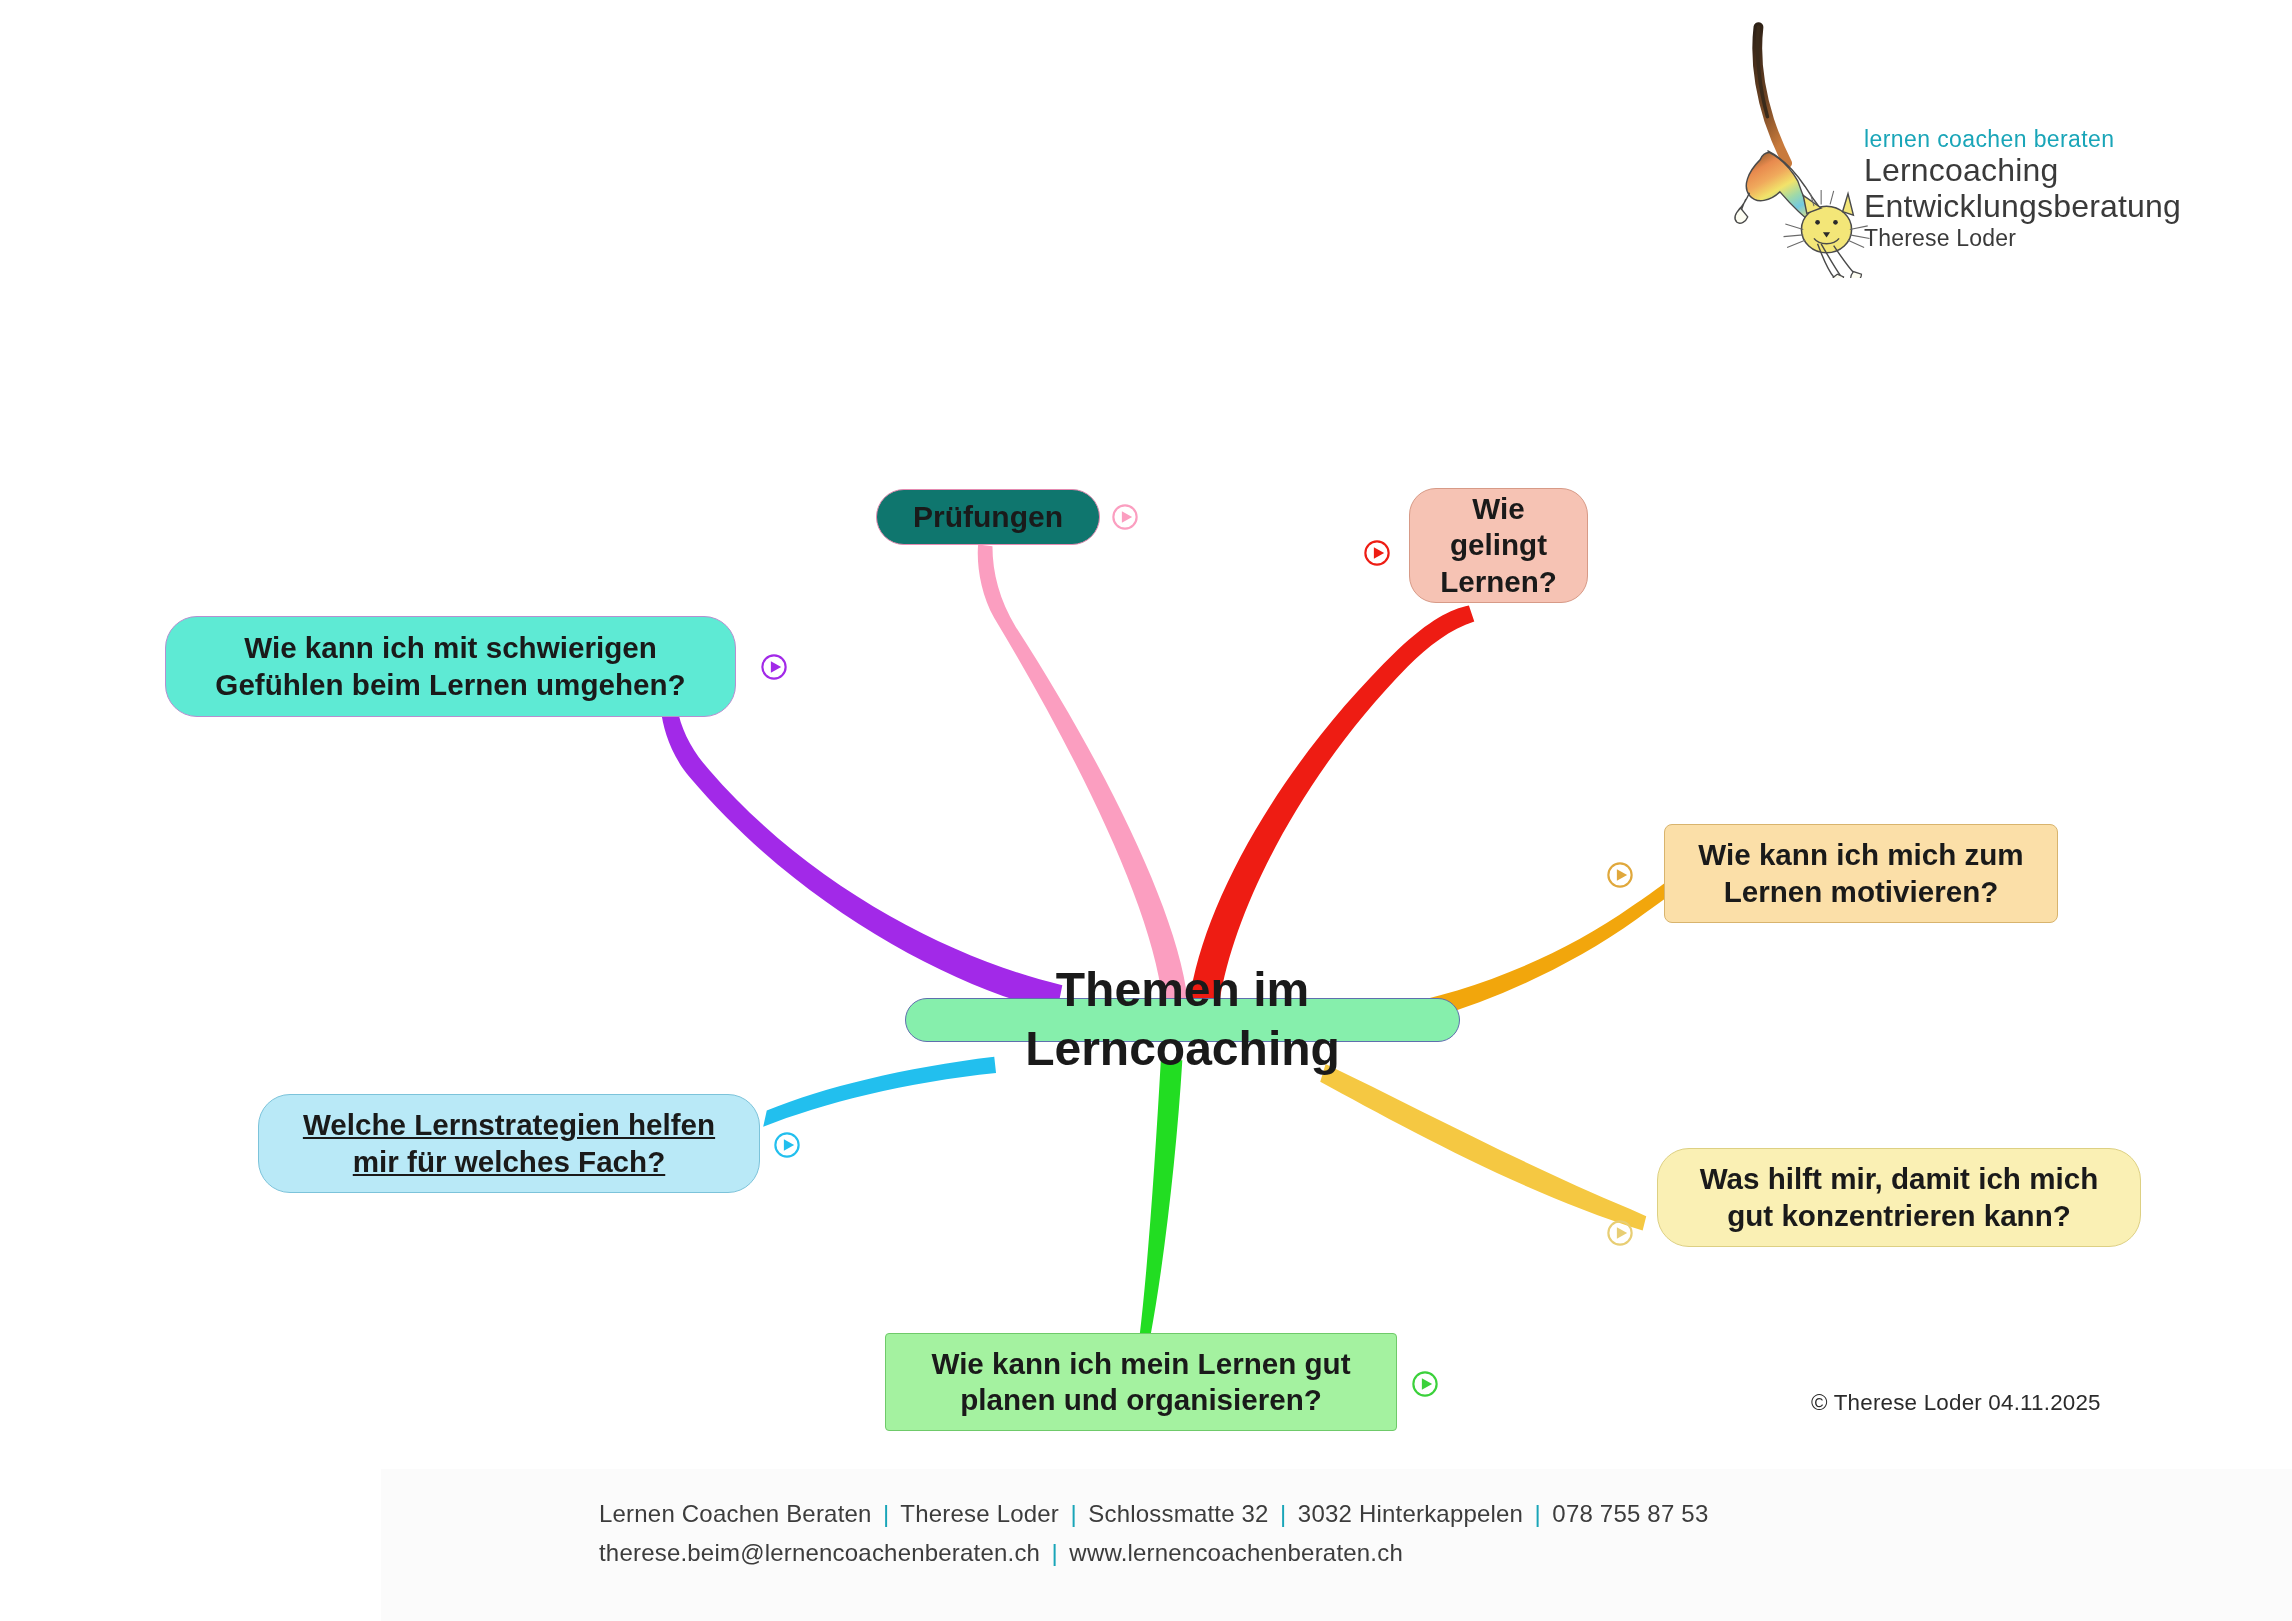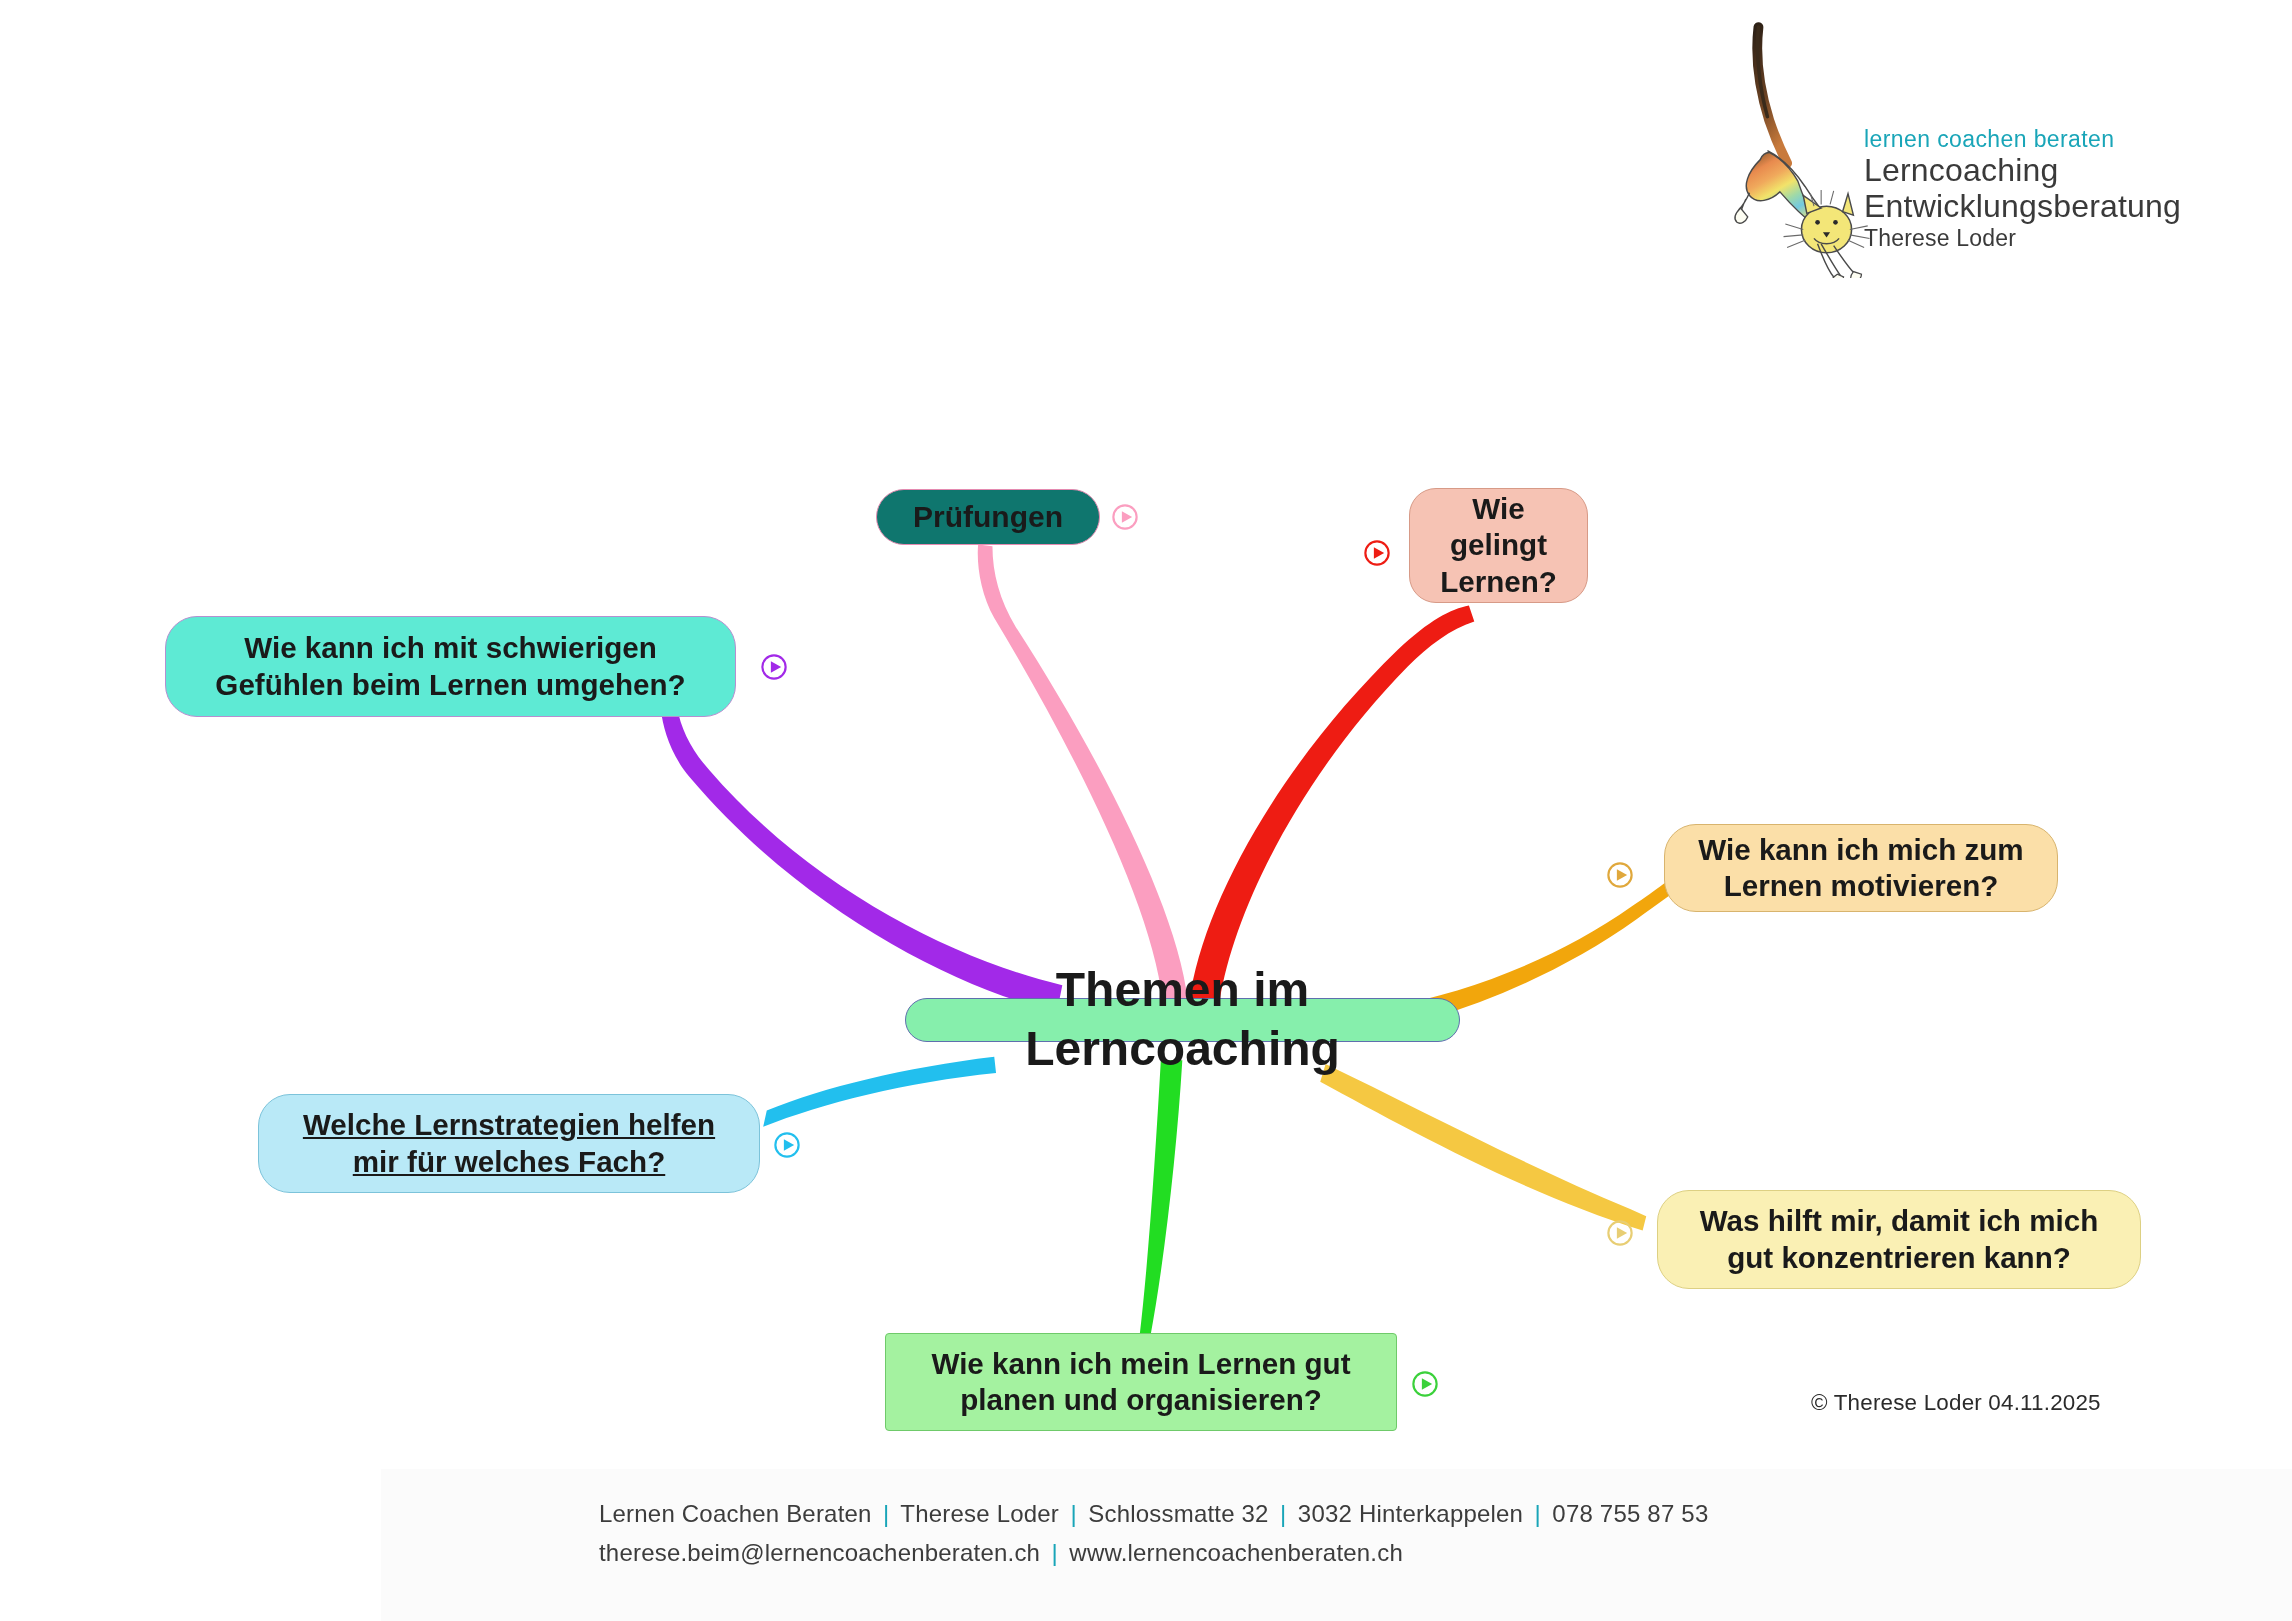--- a/index.html
+++ b/index.html
@@ -130,42 +130,42 @@
     background: #5eead4;
     border-color: #b68fd0;
     font-size: 29.6px;
     border-radius: 32px;
     z-index: 5;
   }
   #node-motivieren {
     left: 1664px;
     top: 824px;
     width: 394px;
-    height: 88px;
+    height: 99px;
     background: #fbdfa8;
     border-color: #d8b46e;
     font-size: 29.6px;
-    border-radius: 32px;
+    border-radius: 8px;
     z-index: 5;
   }
   #node-strategien {
     left: 258px;
     top: 1094px;
     width: 502px;
     height: 99px;
     background: #b9e9f7;
     border-color: #7cc3da;
     font-size: 29.6px;
     border-radius: 32px;
     z-index: 5;
     text-decoration: underline;
   }
   #node-konzentrieren {
     left: 1657px;
-    top: 1190px;
+    top: 1148px;
     width: 484px;
     height: 99px;
     background: #faf0b4;
     border-color: #ddd083;
     font-size: 29.6px;
     border-radius: 32px;
     z-index: 5;
   }
   #node-planen {
     left: 885px;

